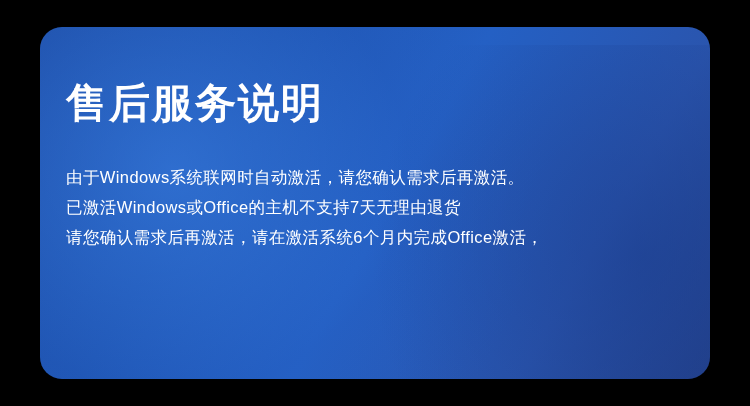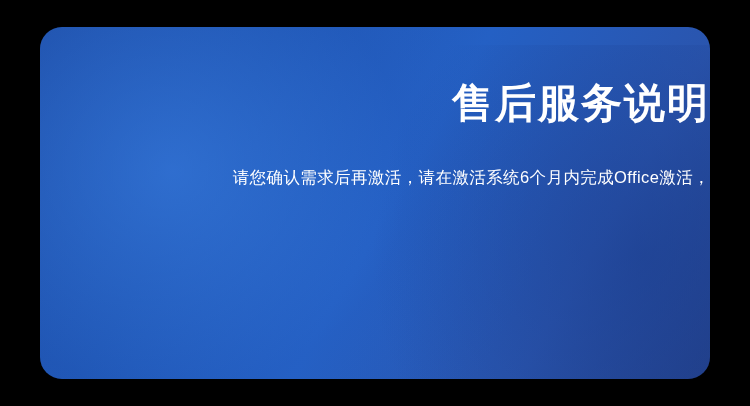--- a/index.html
+++ b/index.html
@@ -22,21 +22,20 @@
   }
   .card {
     position: absolute;
     left: 40px;
     top: 27px;
     width: 670px;
     height: 352px;
     border-radius: 22px;
     background: linear-gradient(120deg, #1e4fa8 0%, #1f56b4 28%, #2460c4 52%, #2a55ae 78%, #24418a 100%);
     overflow: hidden;
-    text-align: right;
   }
   .card:before {
     content: "";
     position: absolute;
     left: -10%;
     top: -40%;
     width: 85%;
     height: 180%;
     background: radial-gradient(ellipse at 35% 45%, rgba(60,130,230,0.55) 0%, rgba(40,95,195,0.18) 45%, rgba(30,70,160,0.0) 72%);
     pointer-events: none;
@@ -78,17 +77,19 @@
   }
 </style>
 </head>
 <body>
 
 <div class="page">
   <div class="card">
     <div class="content">
       <h1 class="title">售后服务说明</h1>
       <ul class="lines">
+        <li>由于Windows系统联网时自动激活，请您确认需求后再激活。</li>
+        <li>已激活Windows或Office的主机不支持7天无理由退货</li>
         <li>请您确认需求后再激活，请在激活系统6个月内完成Office激活，</li>
       </ul>
     </div>
   </div>
 </div>
 
 </body></html>

